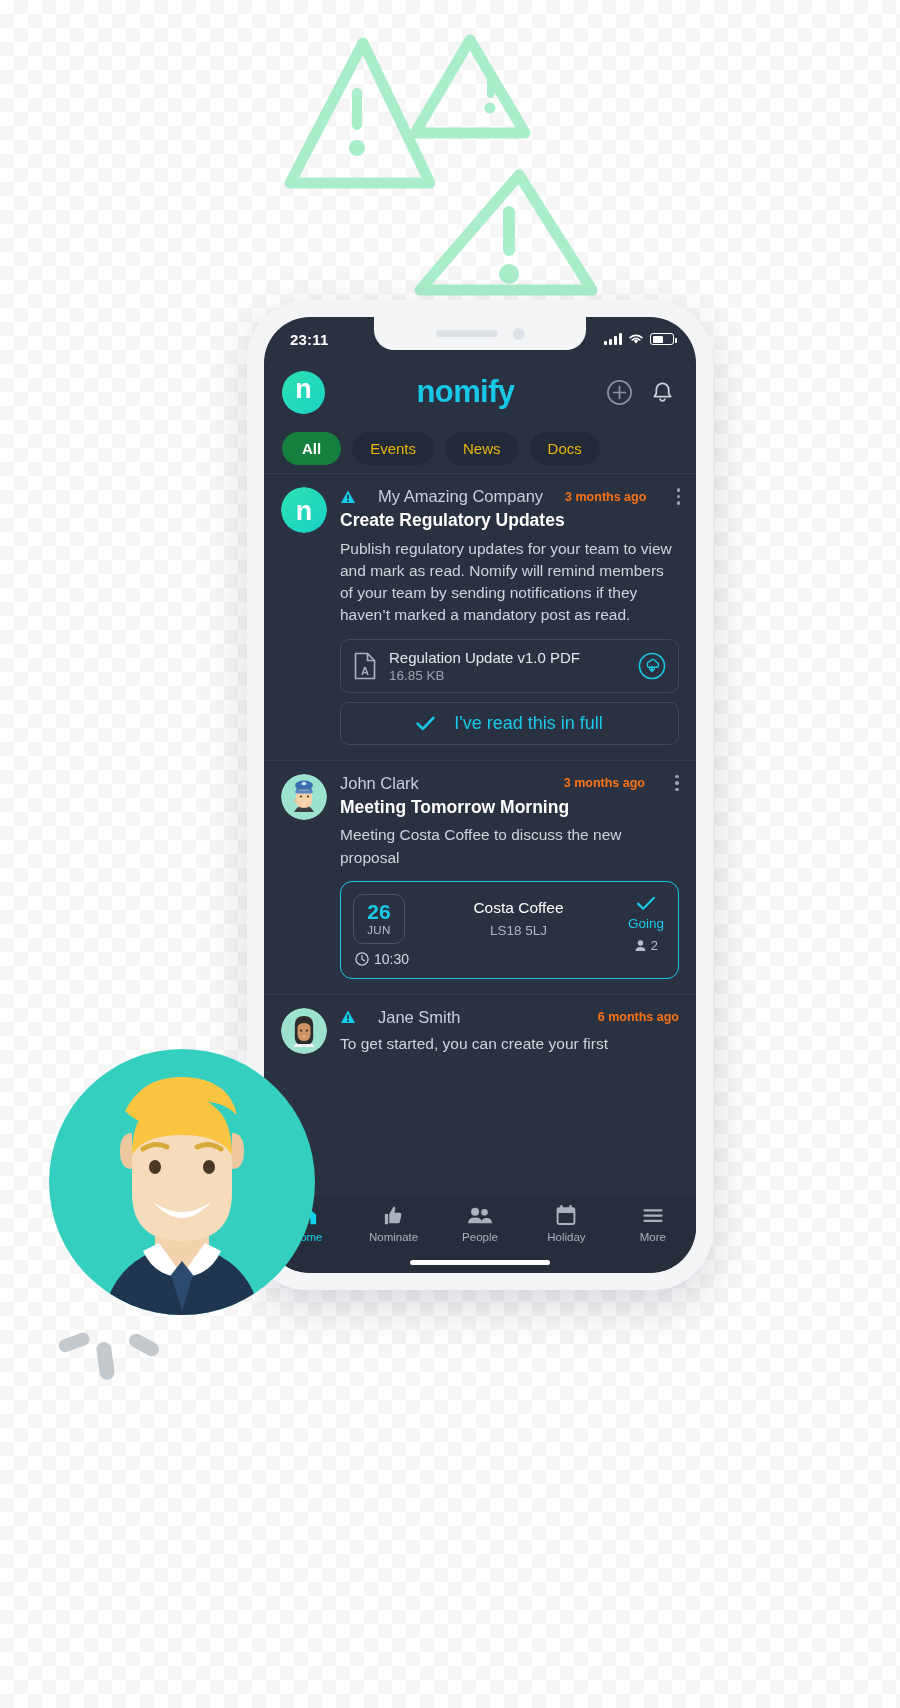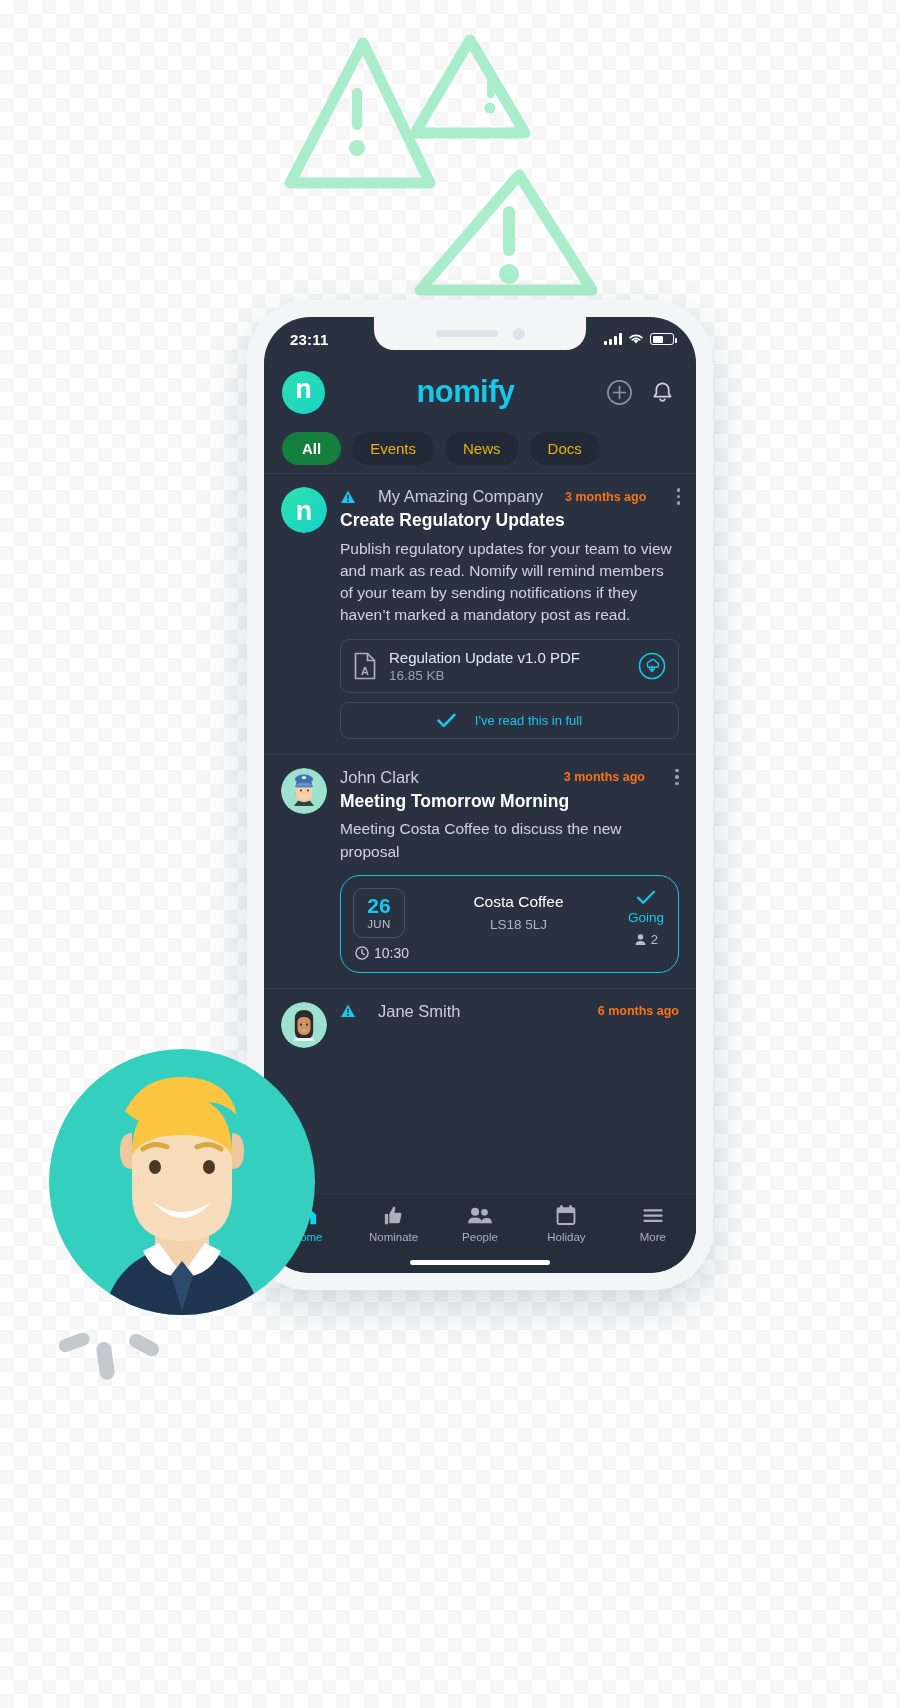--- a/index.html
+++ b/index.html
@@ -147,28 +147,28 @@
     display:flex; align-items:center; gap:12px;
   }
   .attach-meta { flex:1 1 auto; min-width:0; }
   .attach-name { color:#e4e8ee; font-size:15px; line-height:1.2; }
   .attach-size { color:#9aa2b0; font-size:13.5px; margin-top:1px; }
 
   .read-btn {
     margin-top:9px;
     border:1px solid #414a5a; border-radius:9px;
     padding:10px;
-    display:flex; justify-content:center; gap:19px;
-    color:#17c9ea; font-size:13px;
+    display:flex; align-items:center; justify-content:center; gap:19px;
+    color:#17c9ea; font-size:18px;
   }
 
   
   .event {
     margin-top:12px;
-    border:1.6px solid #19c7e0; border-radius:20px;
+    border:1.6px solid #19c7e0; border-radius:12px;
     padding:12px 14px 11px 12px;
     display:flex; align-items:flex-start; gap:12px;
   }
   .ev-date-col { flex:0 0 auto; }
   .ev-date {
     width:52px; height:50px;
     border:1px solid #4a5365; border-radius:10px;
     display:flex; flex-direction:column; align-items:center; justify-content:center;
   }
   .ev-day { color:#17c9ea; font-size:21px; font-weight:bold; line-height:1; }
@@ -417,20 +417,21 @@
         <div class="post-body">
           <div class="post-head">
             <svg class="warn-icon" viewBox="0 0 16 16">
               <path d="M8 1.4 L15 14 H1 Z" fill="#17c9ea"></path>
               <rect x="7.2" y="5.6" width="1.6" height="4.6" rx=".8" fill="#2a3140"></rect>
               <circle cx="8" cy="12" r="1" fill="#2a3140"></circle>
             </svg>
             <span class="author">Jane Smith</span>
             <span class="ago">6 months ago</span>
           </div>
+          <div class="post-text">To get started, you can create your first</div>
         </div>
       </div>
 
     </div>
 
     <div class="bottomnav">
       <div class="navitem active">
         <svg width="23" height="23" viewBox="0 0 24 24">
           <path d="M3 11 L12 3.5 L21 11 V21 h-6 v-6 h-6 v6 H3 Z" fill="#12d2ec"></path>
         </svg>

